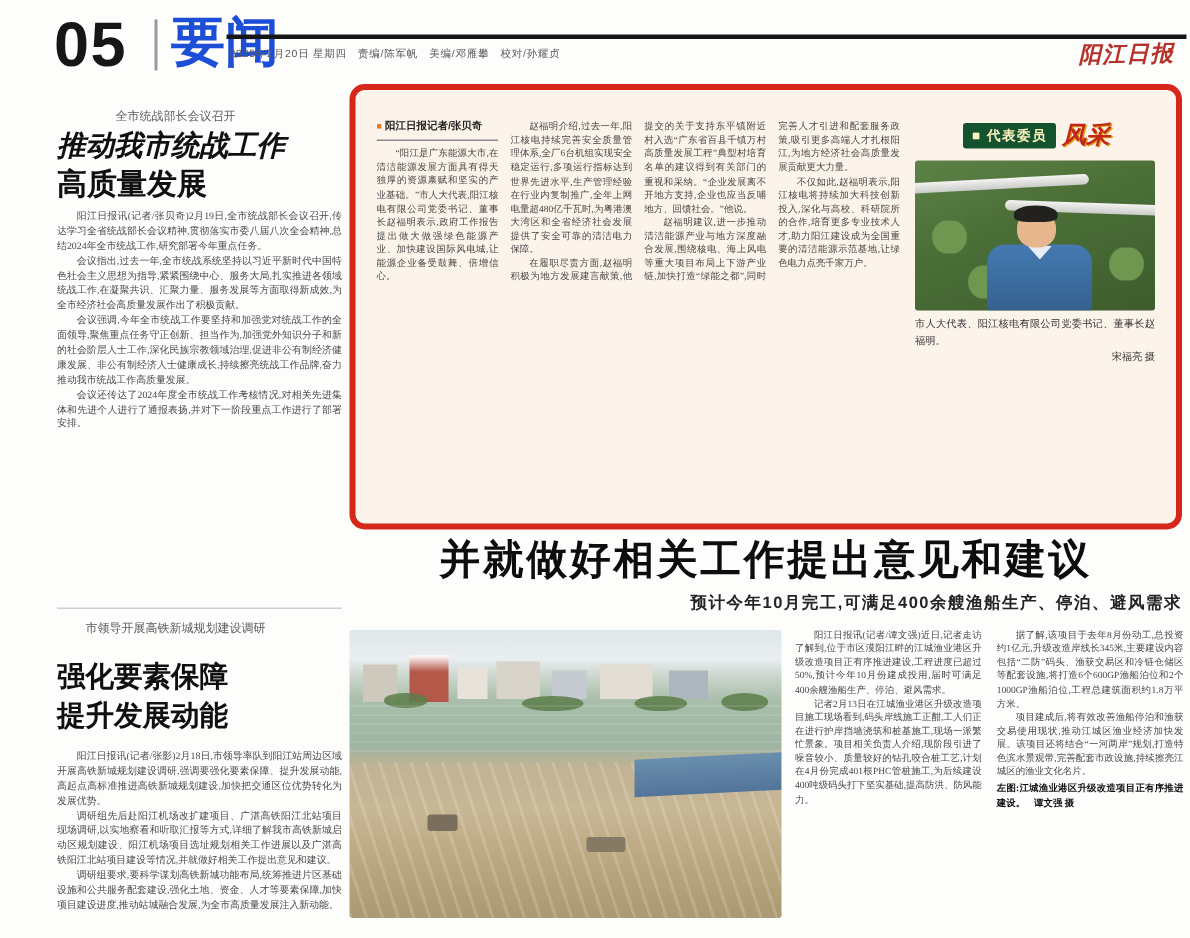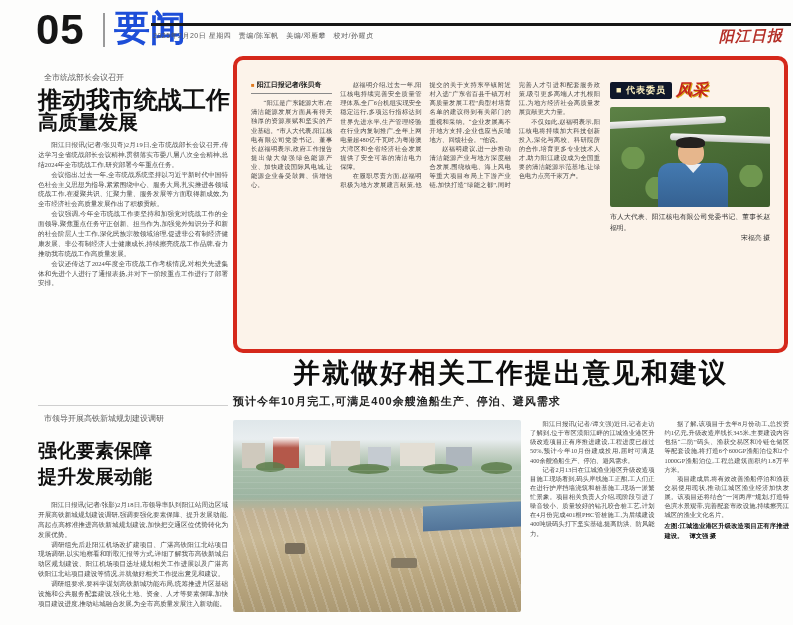--- a/index.html
+++ b/index.html
@@ -13,24 +13,24 @@
   }
   
   .pagenum { position:absolute; left:36px; top:6px; font-size:42px; font-weight:700; color:#161616; letter-spacing:1px; }
   .hdr-divider { position:absolute; left:103px; top:13px; width:2px; height:34px; background:#9a9a9a; }
   .section-name { position:absolute; left:114px; top:4px; font-size:36px; font-weight:900; color:#1d4ed8; }
   .hdr-rule { position:absolute; left:151px; top:23px; width:640px; height:3px; background:#161616; }
   .hdr-meta { position:absolute; left:153px; top:31px; font-size:7px; color:#5a5a5a; letter-spacing:.5px; white-space:nowrap; }
   .masthead { position:absolute; right:10px; top:27px; font-size:15px; font-weight:700; font-style:italic;
               font-family:"DejaVu Serif","Liberation Serif",serif; color:#b5312a; transform:rotate(-1deg); letter-spacing:1px; }
   
-  .sb-kicker { position:absolute; left:44px; width:190px; font-size:8px; color:#5d5d5d; line-height:1.5; }
+  .sb-kicker { position:absolute; left:22px; width:190px; font-size:8px; color:#5d5d5d; line-height:1.5;text-align:center; }
   .sb-title { position:absolute; left:38px; width:192px; font-weight:900; color:#101010; }
   .sb1-k { top:72px; }
-  .sb1-t1 { top:84px; font-size:24px; }
+  .sb1-t1 { top:84px; font-size:19px;font-style:italic; }
   .sb1-t2 { top:109px; font-size:20px; }
   .sb-body { position:absolute; left:38px; width:190px; overflow:hidden; font-size:6.6px; line-height:1.5;
              text-align:justify; color:#4a4a4a; font-family:"Liberation Serif","DejaVu Serif",serif; }
   .sb1-b { top:140px; height:258px; }
   .sb-divider { position:absolute; left:38px; top:405px; width:190px; height:1px; background:#cfcfcf; }
   .sb2-k { top:413px; }
   .sb2-t1 { top:438px; font-size:19px; }
   .sb2-t2 { top:464px; font-size:19px; }
   .sb2-b { top:500px; height:122px; }
   p.para { text-indent:2em; margin:0; }
@@ -40,41 +40,41 @@
   .feature-kicker { text-align:center; font-size:12.5px; font-weight:700; color:#1c1c1c; margin-top:4px; }
   .feature-headline { text-align:center; font-size:29px; font-weight:900; letter-spacing:3px; color:#0c0c0c; margin-top:5px; }
   .feature-content { display:flex; gap:10px; margin-top:10px; height:196px; }
   .cols4 { flex:1; column-count:4; column-gap:8px; font-size:6.3px; line-height:1.45; text-align:justify;
            color:#474747; overflow:hidden; font-family:"Liberation Serif","DejaVu Serif",serif; }
   .feature-byline { font-size:7px; font-weight:700; color:#222; border-bottom:1px solid #8a8a8a;
                     padding-bottom:3px; margin-bottom:4px; font-family:"Liberation Sans",sans-serif; }
   .feature-byline .bullet { color:#e07a1f; margin-right:2px; font-size:6px; }
   .media-col { width:160px; flex:none; }
   .badge-row { display:flex; align-items:center; gap:4px; }
-  .badge-rect { background:#0f172a; color:#fdf1c0; font-size:9px; font-weight:700; padding:2px 6px; border-radius:2px; letter-spacing:1px; white-space:nowrap; }
+  .badge-rect { background:#14532d; color:#fdf1c0; font-size:9px; font-weight:700; padding:2px 6px; border-radius:2px; letter-spacing:1px; white-space:nowrap;margin-left:32px; }
   .badge-script { font-size:16px; font-weight:900; font-style:italic; color:#c3251b;
                   font-family:"DejaVu Serif","Liberation Serif",serif; text-shadow:1px 1px 0 #d9a514; }
   .portrait { position:relative; margin-top:6px; width:160px; height:100px; border-radius:2px; overflow:hidden;
               background:linear-gradient(160deg,#5d8246 0%,#4c6f38 40%,#3d5d2c 100%); }
   .pipe { position:absolute; height:7px; background:linear-gradient(#f4f4f2,#c9ccc9); border-radius:4px; }
   .pipe1 { left:-4px; top:12px; width:120px; transform:rotate(-3deg); }
   .pipe2 { left:60px; top:28px; width:104px; transform:rotate(2deg); }
   .leaf { position:absolute; background:radial-gradient(circle,#6f974f 0 55%,transparent 60%); width:34px; height:22px; }
   .leaf1 { left:6px; top:40px; } .leaf2 { right:2px; top:58px; } .leaf3 { left:30px; top:70px; }
   .p-shirt { position:absolute; bottom:0; left:30%; width:44%; height:44%; background:linear-gradient(#447ab1,#356191); border-radius:12px 12px 0 0; }
   .p-collar { position:absolute; bottom:34%; left:47%; width:10%; height:9%; background:#e9eef4; clip-path:polygon(0 0,100% 0,50% 100%); }
   .p-head { position:absolute; bottom:42%; left:42.5%; width:16%; height:24%; background:#e6b68c; border-radius:45%; }
   .p-hair { position:absolute; bottom:59%; left:41.5%; width:18%; height:11%; background:#23211f; border-radius:50% 50% 30% 30%; }
   .portrait-caption { margin-top:5px; font-size:6.8px; line-height:1.55; color:#333; text-align:justify;
                       font-family:"Liberation Serif","DejaVu Serif",serif; }
   .portrait-credit { font-size:6.8px; color:#333; text-align:right; font-family:"Liberation Serif",serif; }
   
   .port-headline { position:absolute; left:233px; top:355px; width:555px; text-align:center;
                    font-size:27px; font-weight:900; letter-spacing:2px; color:#0d0d0d; }
-  .port-subhead { position:absolute; left:233px; top:394px; width:555px; text-align:left;
+  .port-subhead { position:absolute; left:233px; top:394px; width:555px; text-align:right;
                   font-size:11px; font-weight:700; color:#242424; letter-spacing:1px; }
   .port-photo { position:absolute; left:233px; top:420px; width:288px; height:192px; overflow:hidden; border-radius:2px;
     background:linear-gradient(180deg,#dfe7ea 0%,#e9eef0 10%,#ccd6cd 16%,#a9bfab 24%,#9db5a2 40%,#c3b294 48%,#c8b794 62%,#b9a67f 82%,#ab9973 100%); }
   .bld { position:absolute; }
   .bld1 { left:14%; top:9%; width:9%; height:16%; background:linear-gradient(#fff,#b4584a 35%); }
   .bld2 { left:25%; top:13%; width:7%; height:11%; background:#e8e3da; }
   .bld3 { left:34%; top:11%; width:10%; height:13%; background:#d9d4c9; }
   .bld4 { left:47%; top:14%; width:8%; height:10%; background:#c5cbd1; }
   .bld5 { left:58%; top:12%; width:12%; height:12%; background:#e3ded4; }
   .bld6 { left:74%; top:14%; width:9%; height:10%; background:#aeb6bd; }

